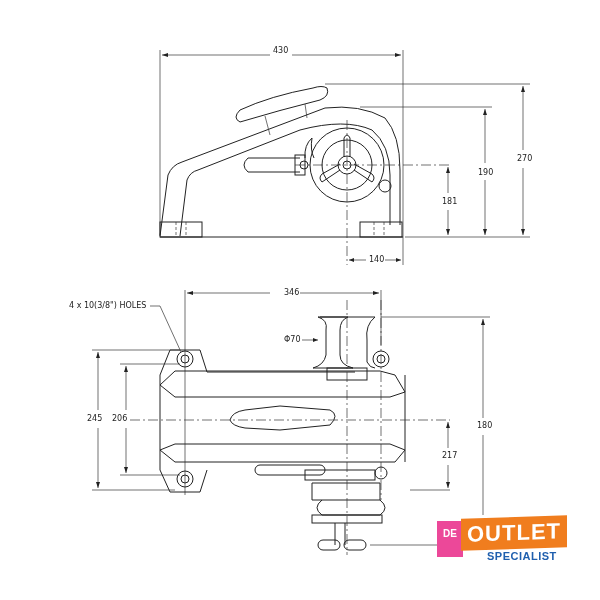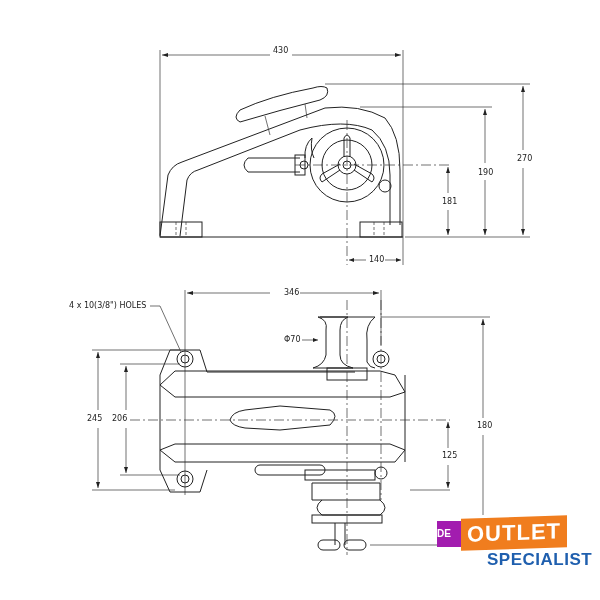--- a/index.html
+++ b/index.html
@@ -3,23 +3,23 @@
 <meta charset="utf-8">
 <style>
   html, body { margin:0; padding:0; background:#ffffff; }
   body { width:600px; height:600px; position:relative; overflow:hidden; font-family:"DejaVu Sans", sans-serif; }
   svg { position:absolute; left:0; top:0; }
   .ln { stroke:#222; stroke-width:1; fill:none; }
   .thin { stroke:#333; stroke-width:0.7; fill:none; }
   .cl { stroke:#333; stroke-width:0.7; fill:none; stroke-dasharray:10 3 2 3; }
   .hid { stroke:#333; stroke-width:0.7; fill:none; stroke-dasharray:3 2; }
   .logo { position:absolute; left:437px; top:515px; width:140px; height:52px; }
-  .logo .de { position:absolute; left:0; top:6px; width:26px; height:26px; background:#a21caf; color:#fff; font-weight:bold; font-size:10px; line-height:26px; text-align:left; font-family:"Liberation Sans", sans-serif; }
+  .logo .de { position:absolute; left:0; top:6px; width:26px; height:36px; background:#ec4899; color:#fff; font-weight:bold; font-size:10px; line-height:26px; text-align:center; font-family:"Liberation Sans", sans-serif; }
   .logo .outlet { position:absolute; left:24px; top:2px; width:106px; height:32px; background:#f07d1e; color:#fff; font-weight:bold; font-size:22px; line-height:32px; text-align:center; font-family:"Liberation Sans", sans-serif; transform:skewY(-2deg); letter-spacing:1px; }
-  .logo .spec { position:absolute; left:50px; top:35px; color:#1f5fae; font-weight:bold; font-size:17px; font-family:"Liberation Sans", sans-serif; letter-spacing:0.5px; }
+  .logo .spec { position:absolute; left:50px; top:35px; color:#1f5fae; font-weight:bold; font-size:11px; font-family:"Liberation Sans", sans-serif; letter-spacing:0.5px; }
 </style>
 </head>
 <body>
 
 <svg width="600" height="600" viewBox="0 0 600 600" data-name="technical-drawing">
 
   <g data-name="side-view">
 
     <line class="thin" x1="160" y1="50" x2="160" y2="235"></line>
     <line class="thin" x1="403" y1="50" x2="403" y2="265"></line>
@@ -158,21 +158,21 @@
 <div style="position:absolute;left:516px;top:154px;" data-name="dim-height-total">270</div>
 <div style="position:absolute;left:477px;top:168px;" data-name="dim-height-body">190</div>
 <div style="position:absolute;left:441px;top:197px;" data-name="dim-shaft-height">181</div>
 <div style="position:absolute;left:368px;top:255px;" data-name="dim-shaft-offset">140</div>
 <div style="position:absolute;left:283px;top:288px;" data-name="dim-hole-spacing-length">346</div>
 <div style="position:absolute;left:68px;top:301px;" data-name="holes-note">4 x 10(3/8") HOLES</div>
 <div style="position:absolute;left:283px;top:335px;" data-name="dim-gypsy-diameter">Φ70</div>
 <div style="position:absolute;left:86px;top:414px;" data-name="dim-base-width">245</div>
 <div style="position:absolute;left:111px;top:414px;" data-name="dim-hole-spacing-width">206</div>
 <div style="position:absolute;left:476px;top:421px;" data-name="dim-total-depth">180</div>
-<div style="position:absolute;left:441px;top:451px;" data-name="dim-center-offset">125</div>
+<div style="position:absolute;left:441px;top:451px;" data-name="dim-center-offset">217</div>
 
 <style>
   body > div[data-name^="dim-"], body > div[data-name="holes-note"] { font-family:"DejaVu Sans", sans-serif; font-size:8px; color:#222; background:#fff; line-height:10px; padding:0 1px; }
 </style>
 
 <div class="logo" data-name="brand-logo">
   <div class="de" data-name="logo-de">DE</div>
   <div class="outlet" data-name="logo-outlet">OUTLET</div>
   <div class="spec" data-name="logo-specialist">SPECIALIST</div>
 </div>

